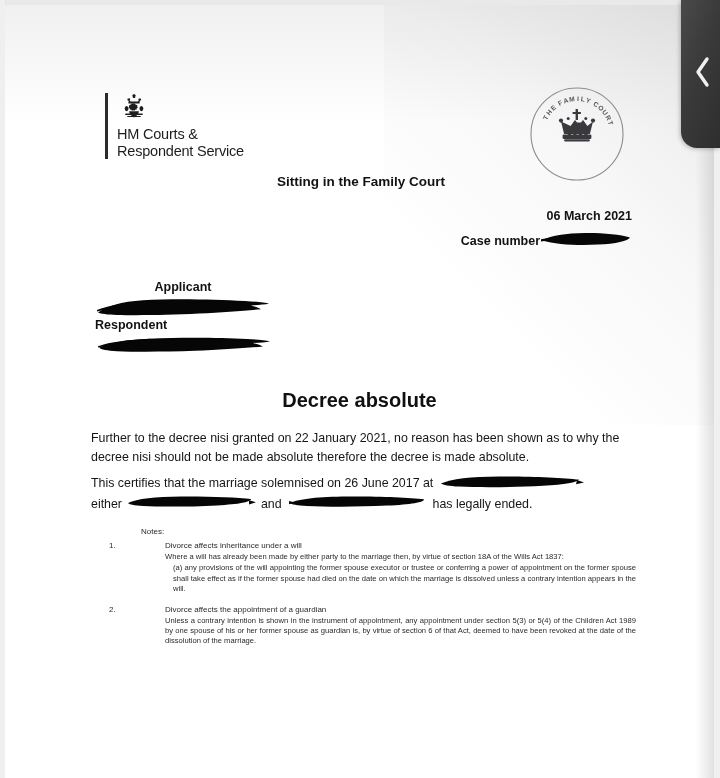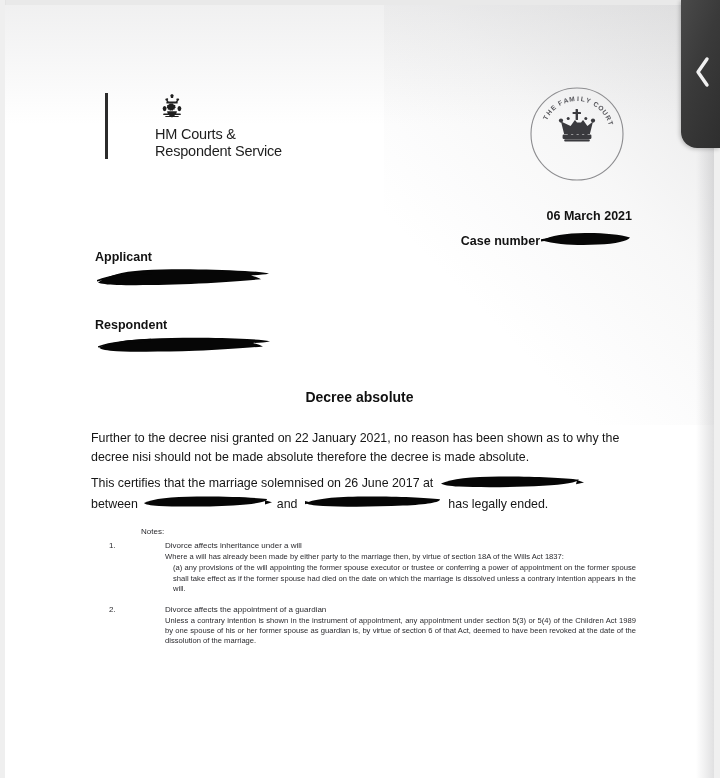--- a/index.html
+++ b/index.html
@@ -75,21 +75,20 @@
     pointer-events: none;
   }
 
   
   #hmcts-logo {
     position: absolute;
     left: 100px;
     top: 88px;
     display: flex;
     align-items: stretch;
-    gap: 38px;
   }
   #hmcts-rule {
     width: 3px;
     background: #2b2b2b;
     margin-right: 9px;
   }
   #hmcts-right { display: flex; flex-direction: column; }
   #crest { margin: 0 0 3px 2px; }
   #hmcts-wordmark {
     font-family: "Liberation Sans", sans-serif;
@@ -134,36 +133,36 @@
     align-items: center;
     white-space: nowrap;
   }
   #case-number-label {
     font-size: 12.5px;
     font-weight: bold;
     color: #121212;
   }
 
   
-  #applicant-block { position: absolute; left: 90px; top: 245px; }
+  #applicant-block { position: absolute; left: 90px; top: 275px; text-align: center; }
   #respondent-block { position: absolute; left: 90px; top: 313px; }
   .party-label {
     font-size: 12.5px;
     font-weight: bold;
     color: #121212;
     margin-bottom: 2px;
   }
 
   
   #decree-title {
     position: absolute;
     left: 0; right: 0;
     top: 384px;
     text-align: center;
-    font-size: 14px;
+    font-size: 20px;
     font-weight: bold;
     color: #101010;
   }
   #para-further {
     position: absolute;
     left: 86px;
     top: 424px;
     width: 537px;
     font-size: 12.4px;
     line-height: 19px;
@@ -313,20 +312,21 @@
           <text transform="translate(49,49) rotate(19) translate(0,-33)" text-anchor="middle">Y</text>
           <text transform="translate(49,49) rotate(33) translate(0,-33)" text-anchor="middle">C</text>
           <text transform="translate(49,49) rotate(43) translate(0,-33)" text-anchor="middle">O</text>
           <text transform="translate(49,49) rotate(53) translate(0,-33)" text-anchor="middle">U</text>
           <text transform="translate(49,49) rotate(63) translate(0,-33)" text-anchor="middle">R</text>
           <text transform="translate(49,49) rotate(72) translate(0,-33)" text-anchor="middle">T</text>
         </g>
       </svg>
     </div>
 
+    <div id="sitting-line">Sitting in the Family Court</div>
     <div id="issue-date">06 March 2021</div>
 
     <div id="case-number-row">
       <span id="case-number-label">Case number</span>
       <span class="redaction">
         <svg width="92" height="20" viewBox="0 0 92 20">
           <path d="M2 11.5 C10 6.5, 26 4.2, 45 4.0 C63 3.8, 80 5.4, 90 8.4
                    C88 11.8, 76 14.6, 58 15.6 C38 16.7, 16 15.6, 2 11.5 Z" fill="#070707"></path>
           <path d="M1 10.2 C14 7.4, 34 6.4, 52 6.8 L52 9.2 C33 9.0, 14 10.2, 1 12.4 Z" fill="#070707"></path>
         </svg>
@@ -369,21 +369,21 @@
         <span class="redaction">
           <svg width="148" height="18" viewBox="0 0 148 18" style="vertical-align:-4px">
             <path d="M4 9.5 C14 4.6, 34 2.6, 62 2.4 C94 2.2, 126 3.6, 142 5.6
                      C140 8.6, 128 10.6, 106 11.8 C78 13.3, 44 13.6, 22 12.6
                      C12 12.1, 6 11.0, 4 9.5 Z" fill="#060606"></path>
             <path d="M140 6.0 L147 8.6 L139 10.2 Z" fill="#060606"></path>
           </svg>
         </span>
       </span>
       <span class="just-line">
-        <span>between</span>
+        <span>either</span>
         <span class="redaction">
           <svg width="132" height="18" viewBox="0 0 132 18" style="vertical-align:-4px">
             <path d="M3 9.0 C12 4.8, 30 2.8, 56 2.6 C84 2.4, 112 3.4, 126 5.0
                      C126 8.0, 114 10.2, 92 11.4 C66 12.8, 36 12.9, 18 12.0
                      C9 11.5, 4 10.3, 3 9.0 Z" fill="#060606"></path>
             <path d="M124 6.2 L131 8.2 L124 10.4 Z" fill="#060606"></path>
           </svg>
         </span>
         <span>and</span>
         <span class="redaction">

